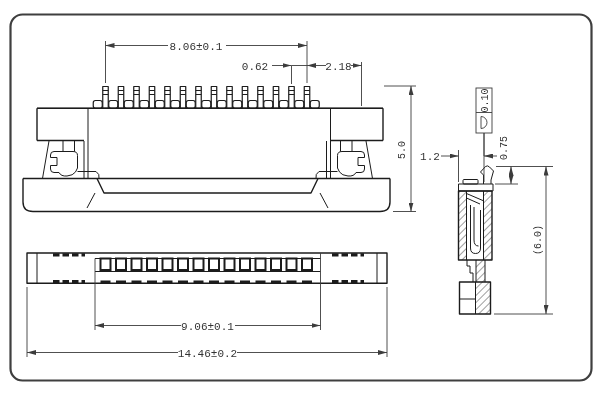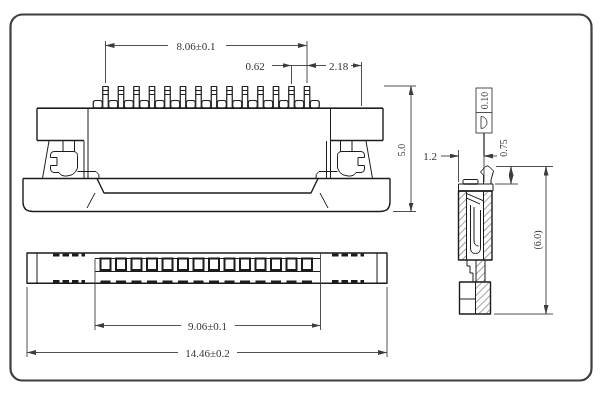--- a/index.html
+++ b/index.html
@@ -1,16 +1,16 @@
 <!DOCTYPE html>
 <html style="--bg: #ffffff; --line: #1c1c1c; --dim: #3c3c3c; --frame: #3f3f3f;"><head>
 <meta charset="utf-8">
 <style>
   html,body{margin:0;padding:0;background:#fff;}
-  .stage{width:600px;height:400px;position:relative;background:var(--bg,#fff);font-family:Liberation Serif, serif;border-radius:25px;}
+  .stage{width:600px;height:400px;position:relative;background:var(--bg,#fff);font-family:Liberation Mono, monospace;border-radius:25px;}
   svg{display:block;}
   .ol{stroke:var(--line,#1c1c1c);stroke-width:1.4;fill:none;stroke-linejoin:round;}
   .ol2{stroke:var(--line,#1c1c1c);stroke-width:1;fill:none;stroke-linejoin:round;}
   .olf{stroke:var(--line,#1c1c1c);stroke-width:1.2;fill:#fff;stroke-linejoin:round;}
   .thick{stroke:var(--line,#1c1c1c);stroke-width:2;fill:none;}
   .dash{stroke:var(--line,#1c1c1c);stroke-width:3.2;stroke-dasharray:6.5,3;fill:none;}
   .dim{stroke:var(--dim,#3c3c3c);stroke-width:0.9;fill:none;}
   .dimtxt{fill:#333;font-size:11px;text-anchor:middle;}
   .dimtxt-s{fill:#333;font-size:10px;text-anchor:middle;}
   .hatchfill{fill:url(#hatch);stroke:none;}

